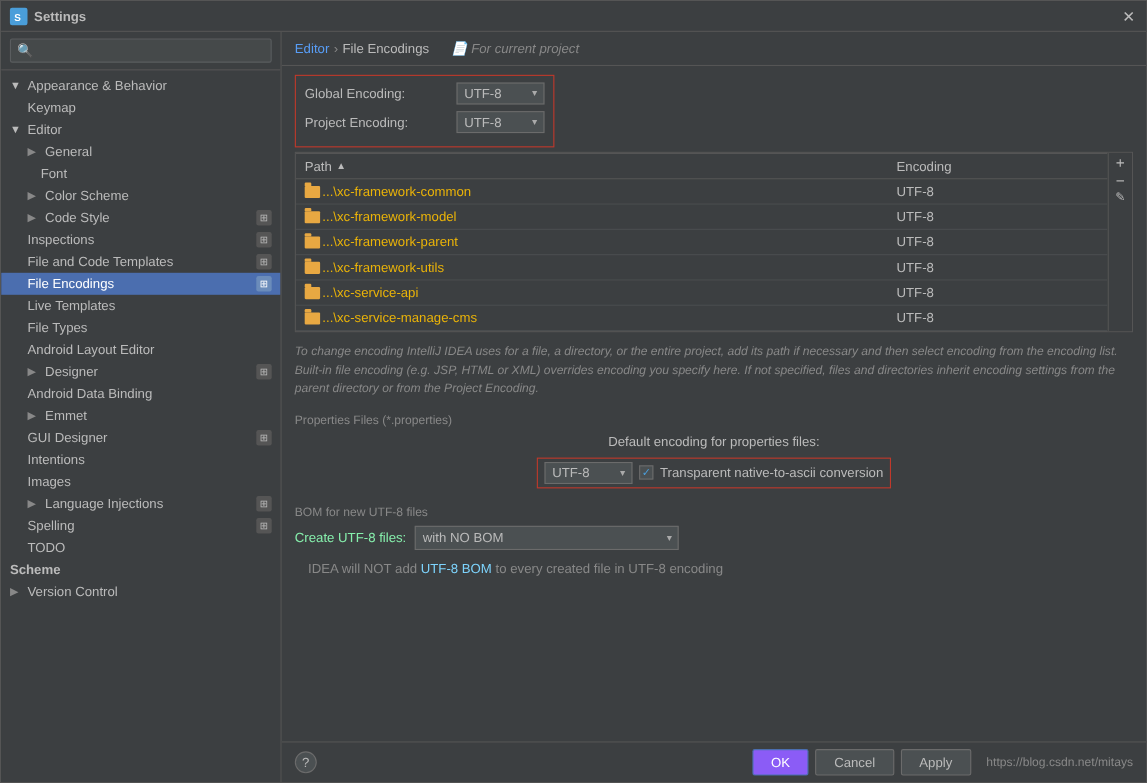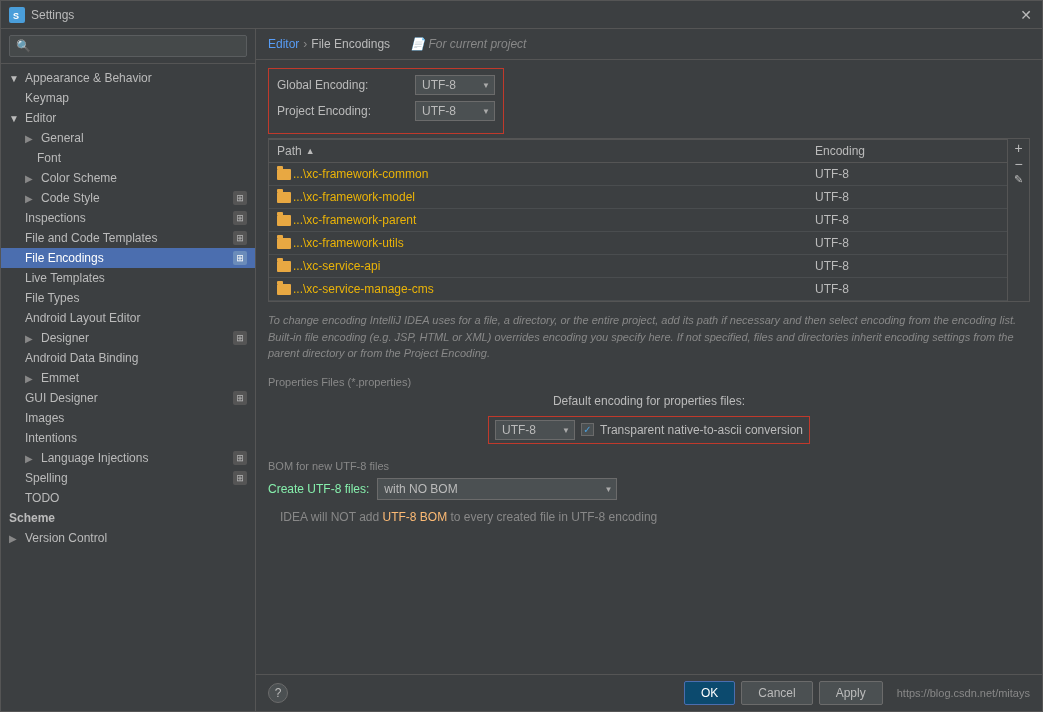--- a/index.html
+++ b/index.html
@@ -34,20 +34,21 @@
       margin-right: 6px;
       background: #4a9eda;
       border-radius: 2px;
       display: flex; align-items: center; justify-content: center;
       font-size: 9px; color: white; font-weight: bold;
     }
     .title-bar-text {
       flex: 1;
       color: #bbbbbb;
       font-size: 12px;
+      font-weight: bold;
     }
     .title-bar-close {
       width: 16px; height: 16px;
       cursor: pointer;
       color: #bbbbbb;
       display: flex; align-items: center; justify-content: center;
       font-size: 14px;
     }
     .main-content {
       display: flex;
@@ -311,21 +312,21 @@
       font-size: 12px;
       appearance: none;
       -webkit-appearance: none;
       min-width: 240px;
     }
     .idea-note {
       padding: 4px 12px;
       font-size: 12px;
       color: #888;
     }
-    .idea-note .link { color: #fdba74; text-align: center; }
+    .idea-note .link { color: #7dd3fc; text-align: center; }
     
     .bottom-bar {
       display: flex;
       align-items: center;
       padding: 6px 12px;
       border-top: 1px solid #555;
       background: #3c3f41;
       flex-shrink: 0;
       justify-content: space-between;
     }
@@ -347,21 +348,21 @@
     .btn {
       padding: 4px 16px;
       font-size: 12px;
       cursor: pointer;
       border-radius: 2px;
       border: 1px solid #6b6b6b;
       background: #4b5052;
       color: #bbbbbb;
     }
     .btn.primary {
-      background: #0c4a6e;
+      background: #8b5cf6;
       border-color: #4b6eaf;
       color: white;
     }
     .url-bar {
       font-size: 11px;
       color: #888;
       margin-left: 8px;
     }
     .add-btn {
       color: #bbbbbb;
@@ -480,25 +481,25 @@
           <span class="arrow">▶</span>
           <span>Emmet</span>
         </div>
 
         <div class="nav-item indent-1">
           <span>GUI Designer</span>
           <span class="icon-badge">⊞</span>
         </div>
 
         <div class="nav-item indent-1">
+          <span>Intentions</span>
+        </div>
+
+        <div class="nav-item indent-1">
           <span>Images</span>
-        </div>
-
-        <div class="nav-item indent-1">
-          <span>Intentions</span>
         </div>
 
         <div class="nav-item indent-1">
           <span class="arrow">▶</span>
           <span>Language Injections</span>
           <span class="icon-badge">⊞</span>
         </div>
 
         <div class="nav-item indent-1">
           <span>Spelling</span>

